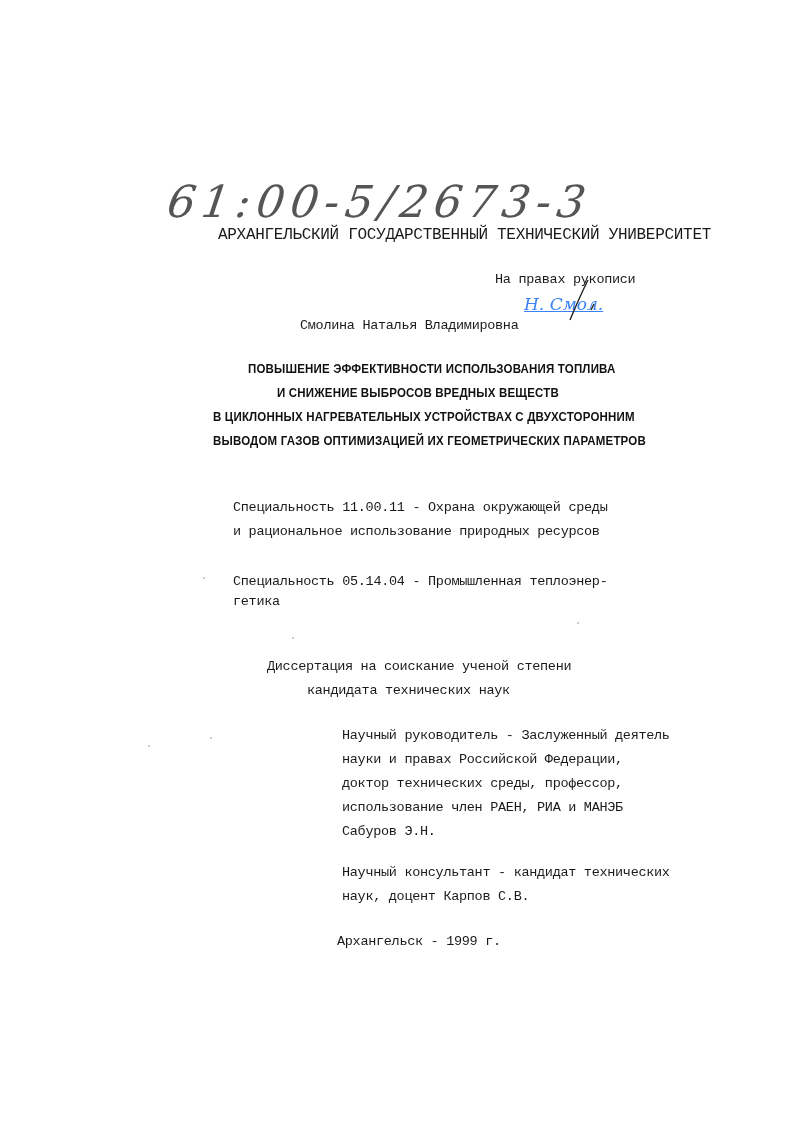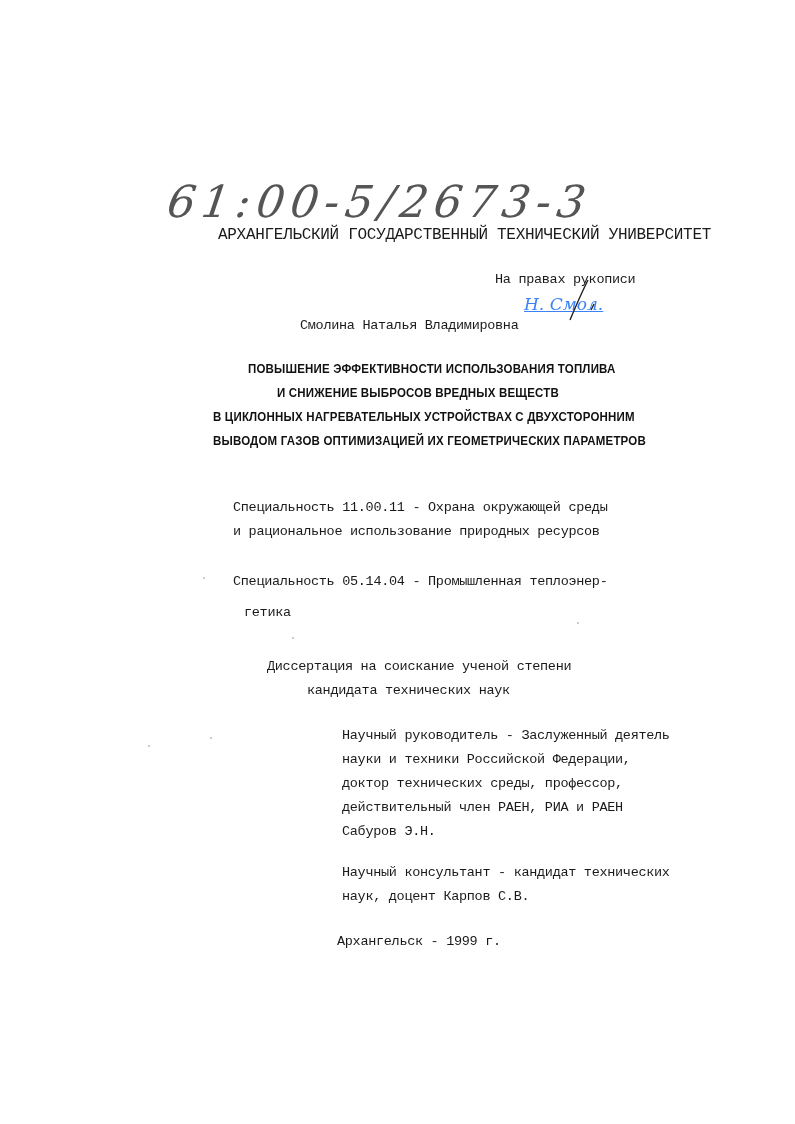--- a/index.html
+++ b/index.html
@@ -38,33 +38,33 @@
   <div class="abs bold" style="left:213px; top:434px;">ВЫВОДОМ ГАЗОВ ОПТИМИЗАЦИЕЙ ИХ ГЕОМЕТРИЧЕСКИХ ПАРАМЕТРОВ</div>
 </div>
 
 <div>
   <div class="abs mono" style="left:233px; top:500px;">Специальность 11.00.11 - Охрана окружающей среды</div>
   <div class="abs mono" style="left:233px; top:524px;">и рациональное использование  природных ресурсов</div>
 </div>
 
 <div>
   <div class="abs mono" style="left:233px; top:574px;">Специальность 05.14.04 - Промышленная теплоэнер-</div>
-  <div class="abs mono" style="left:244px; top:594px;margin-top:11px;">гетика</div>
+  <div class="abs mono" style="left:233px; top:594px;">гетика</div>
 </div>
 
 <div>
   <div class="abs mono" style="left:267px; top:659px;">Диссертация на соискание ученой степени</div>
   <div class="abs mono" style="left:307px; top:683px;">кандидата технических наук</div>
 </div>
 
 <div>
   <div class="abs mono" style="left:342px; top:728px;">Научный руководитель - Заслуженный деятель</div>
-  <div class="abs mono" style="left:342px; top:752px;">науки и  техники  Российской Федерации,</div>
+  <div class="abs mono" style="left:342px; top:752px;">науки и  правах  Российской Федерации,</div>
   <div class="abs mono" style="left:342px; top:776px;">доктор технических среды, профессор,</div>
-  <div class="abs mono" style="left:342px; top:800px;">действительный член РАЕН, РИА и РАЕН</div>
+  <div class="abs mono" style="left:342px; top:800px;">использование член РАЕН, РИА и МАНЭБ</div>
   <div class="abs mono" style="left:342px; top:824px;">Сабуров Э.Н.</div>
 </div>
 
 <div>
   <div class="abs mono" style="left:342px; top:865px;text-align:right;">Научный консультант - кандидат технических</div>
   <div class="abs mono" style="left:342px; top:889px;">наук, доцент Карпов С.В.</div>
 </div>
 
 <div class="abs mono" style="left:337px; top:934px;">Архангельск - 1999 г.</div>
 

